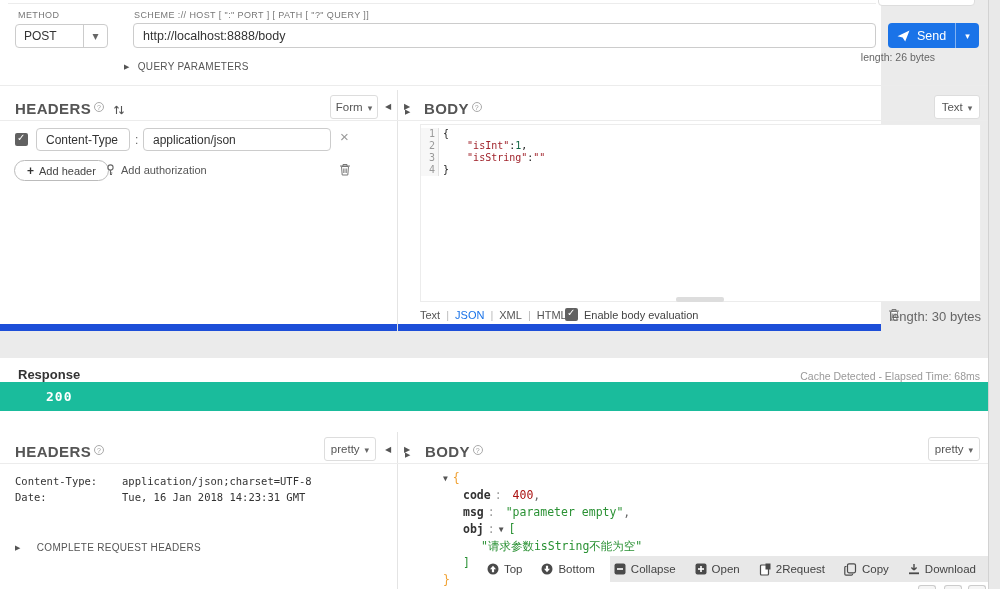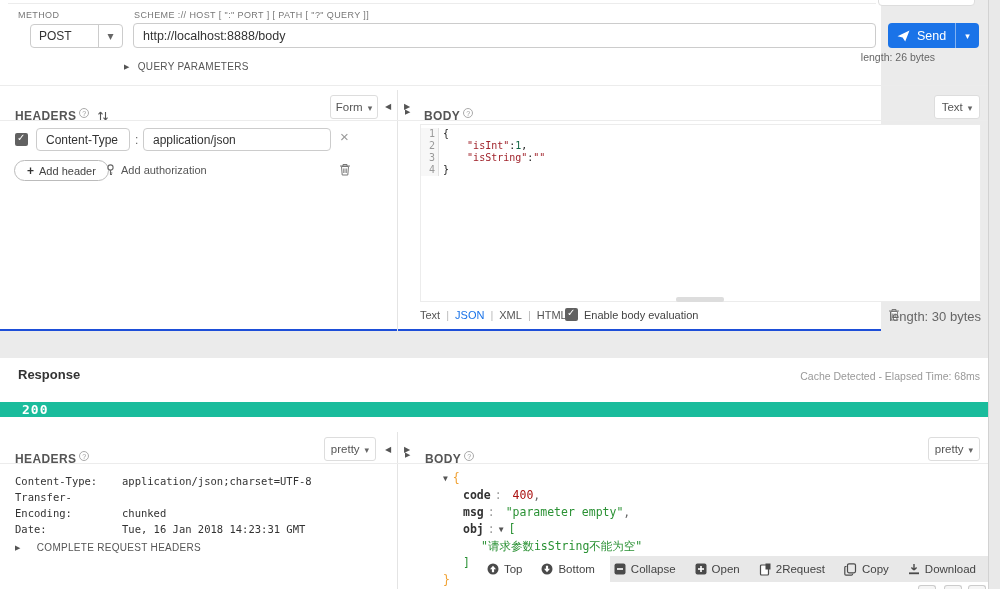--- a/index.html
+++ b/index.html
@@ -3,26 +3,26 @@
 <meta charset="utf-8">
 <style>
   * { margin:0; padding:0; box-sizing:border-box; }
   body { background:#fff; }
   .screen {
     position:relative; width:1000px; height:589px; overflow:hidden;
     background:#ebebeb; font-family:"Liberation Sans", sans-serif; color:#333;
   }
   .abs { position:absolute; }
   .card { position:absolute; left:0; background:#fff; }
-  .card.request { top:0; width:881px; height:331px; border-bottom:2px solid #1d4ed8; }
+  .card.request { top:0; width:881px; height:331px; border-bottom:7px solid #1d4ed8; }
   .card.response { top:358px; width:988px; height:231px; }
   .right-strip { left:988px; top:0; width:12px; height:589px; background:#e9e9e9; border-left:1px solid #d2d2d2; }
 
   .small-label { font-size:9px; color:#777; letter-spacing:.4px; }
-  .panel-title { font-size:12px; color:#555; letter-spacing:.4px; font-weight:bold;margin-top:8px; }
+  .panel-title { font-size:15px; color:#555; letter-spacing:.4px; font-weight:bold; }
 
   .input, .select, .dd-btn {
     background:#fff; border:1px solid #ccc; border-radius:4px; font-size:12px; color:#333;
     font-family:"Liberation Sans", sans-serif;
   }
   .input { padding:0 9px; }
   .select { display:flex; align-items:stretch; }
   .select .sel-text { flex:1; display:flex; align-items:center; padding:0 8px; }
   .select .sel-caret { width:24px; display:flex; align-items:center; justify-content:center; border-left:1px solid #ccc; color:#666; }
   .dd-btn { border-color:#ddd; border-radius:3px; color:#555; font-size:11.5px;
@@ -88,21 +88,21 @@
 </head>
 <body>
 
 <div class="screen">
 
   <div class="card request">
     <div class="abs hairline" style="left:8px; top:3px; width:868px;"></div>
     <div class="abs" style="left:878px; top:-9px; width:97px; height:15px; background:#fff; border:1px solid #ddd; border-radius:4px;"></div>
 
     <div class="abs small-label" style="left:18px; top:10px;">METHOD</div>
-    <div class="abs select" style="left:30px; top:24px; width:93px; height:24px;">
+    <div class="abs select" style="left:15px; top:24px; width:93px; height:24px;">
       <span class="sel-text">POST</span>
       <span class="sel-caret">▾</span>
     </div>
 
     <div class="abs small-label" style="left:134px; top:10px;">SCHEME :// HOST [ ":" PORT ] [ PATH [ "?" QUERY ]]</div>
     <div class="abs input" style="left:133px; top:23px; width:743px; height:25px; display:flex; align-items:center; font-size:12.5px;">http://localhost:8888/body</div>
 
     <div class="abs send-btn" style="left:888px; top:23px; width:91px; height:25px;">
       <span class="send-main">
         <svg width="13" height="12" viewBox="0 0 13 12">
@@ -205,39 +205,38 @@
       <path d="M2.5 3.5 L3.2 12 H8.8 L9.5 3.5 Z" stroke="#777" stroke-width="1" fill="#fff"></path>
       <path d="M4.6 5.5 V10 M6 5.5 V10 M7.4 5.5 V10" stroke="#777" stroke-width="0.8"></path>
     </svg>
     <div class="abs" style="left:881px; top:309px; width:100px; text-align:right; font-size:13px; color:#666;">length: 30 bytes</div>
   </div>
 
   <div class="card response">
     <div class="abs" style="left:18px; top:9px; font-size:13px; font-weight:bold; color:#333;">Response</div>
     <div class="abs resp-meta" style="left:680px; top:12px; width:300px; text-align:right;">Cache Detected - Elapsed Time: 68ms</div>
 
-    <div class="abs status-bar" style="left:0; top:44px; width:988px; height:15px;">
+    <div class="abs status-bar" style="left:0; top:24px; width:988px; height:29px;padding-left:24px;">
       <span class="mono" style="margin-left:22px; font-size:13px; font-weight:bold; letter-spacing:1px;">200</span>
     </div>
 
     <div class="abs panel-title" style="left:15px; top:85px;">
       <span>HEADERS</span><span class="help"></span>
     </div>
     <div class="abs dd-btn" style="left:324px; top:79px; width:52px; height:24px;">
       <span>pretty</span>
         <span class="caret"></span>
     </div>
     <span class="abs handle l" style="left:385px; top:87px;"></span>
     <div class="abs v-divider" style="left:397px; top:74px; height:157px;"></div>
     <span class="abs handle r" style="left:404px; top:87px;"></span>
     <div class="abs hairline" style="left:0; top:105px; width:988px;"></div>
 
     <div class="abs mono" style="left:15px; top:115px; font-size:10.5px; line-height:16px; color:#333;">
       <div><span style="display:inline-block; width:107px;">Content-Type:</span><span>application/json;charset=UTF-8</span></div>
-      <div><span style="display:inline-block; width:107px;">Transfer-Encoding:</span><span>chunked</span></div>
       <div><span style="display:inline-block; width:107px;">Date:</span><span>Tue, 16 Jan 2018 14:23:31 GMT</span></div>
     </div>
 
     <div class="abs" style="left:15px; top:184px; font-size:10px; color:#555; letter-spacing:.3px; cursor:pointer;">
       <span class="tri"></span>
       <span style="margin-left:13px;">COMPLETE REQUEST HEADERS</span>
     </div>
 
     <div class="abs" style="left:405px; top:86px;"><span class="tri"></span></div>
     <div class="abs panel-title" style="left:425px; top:85px;">

